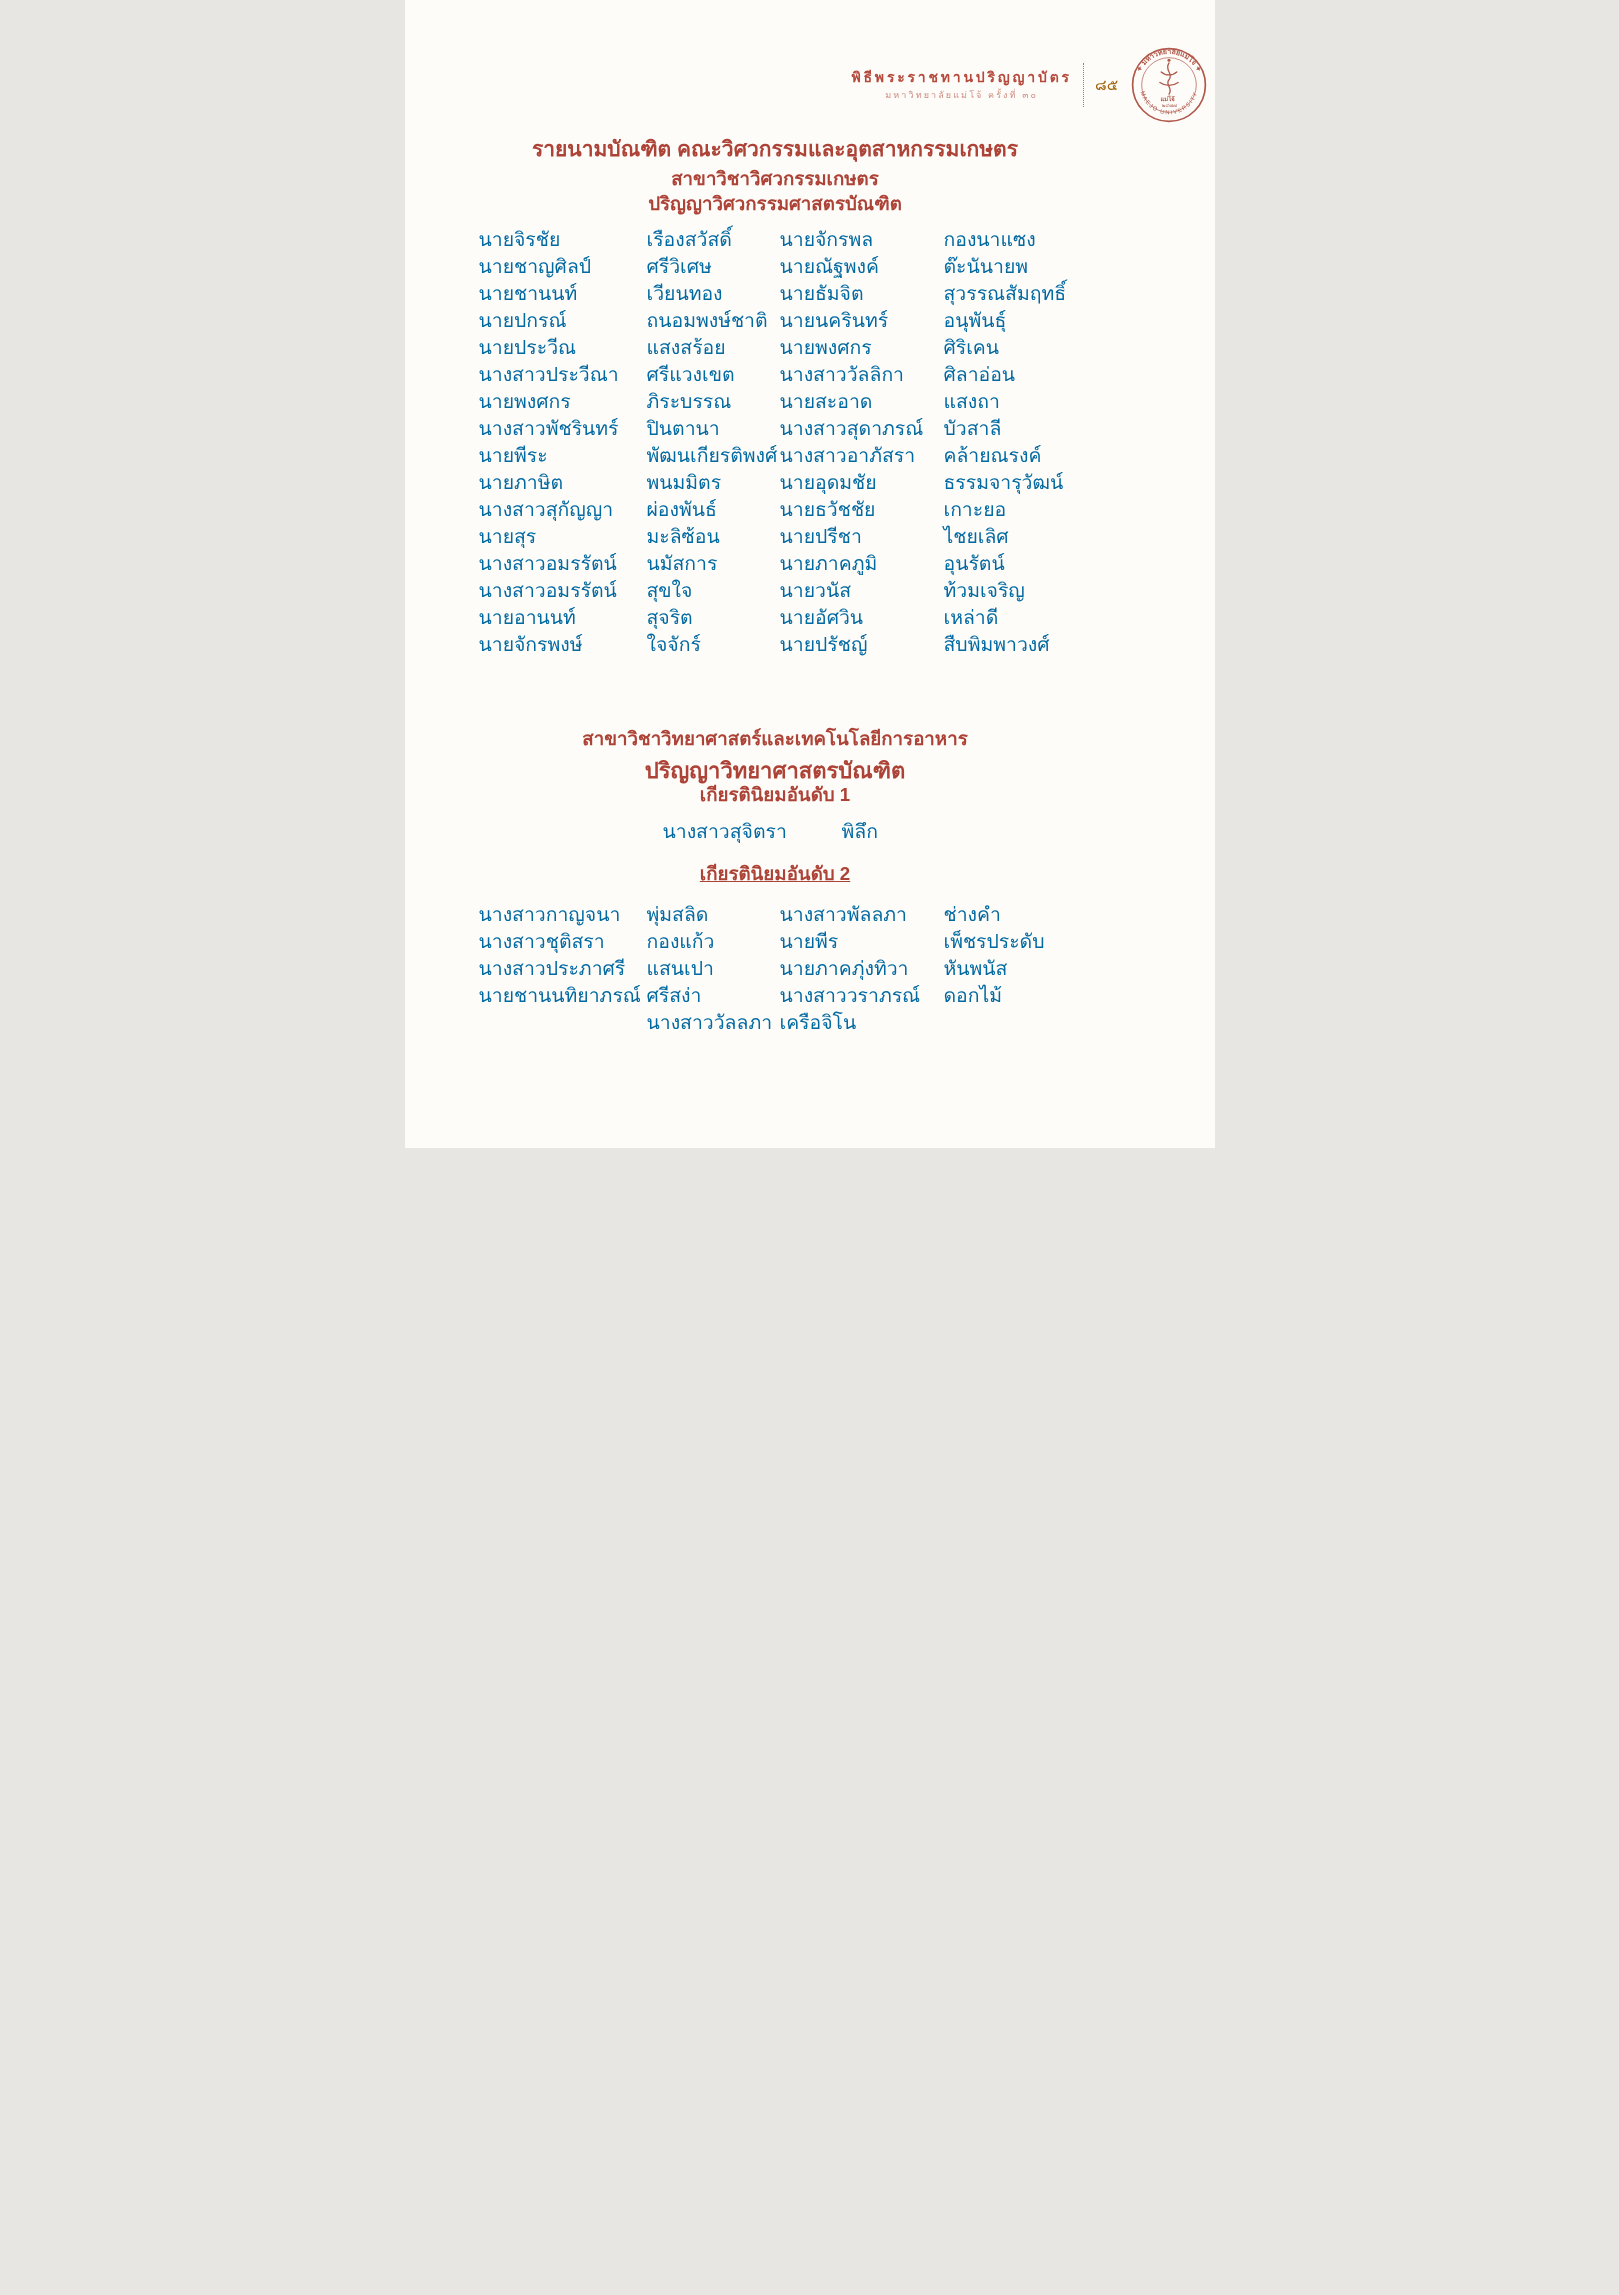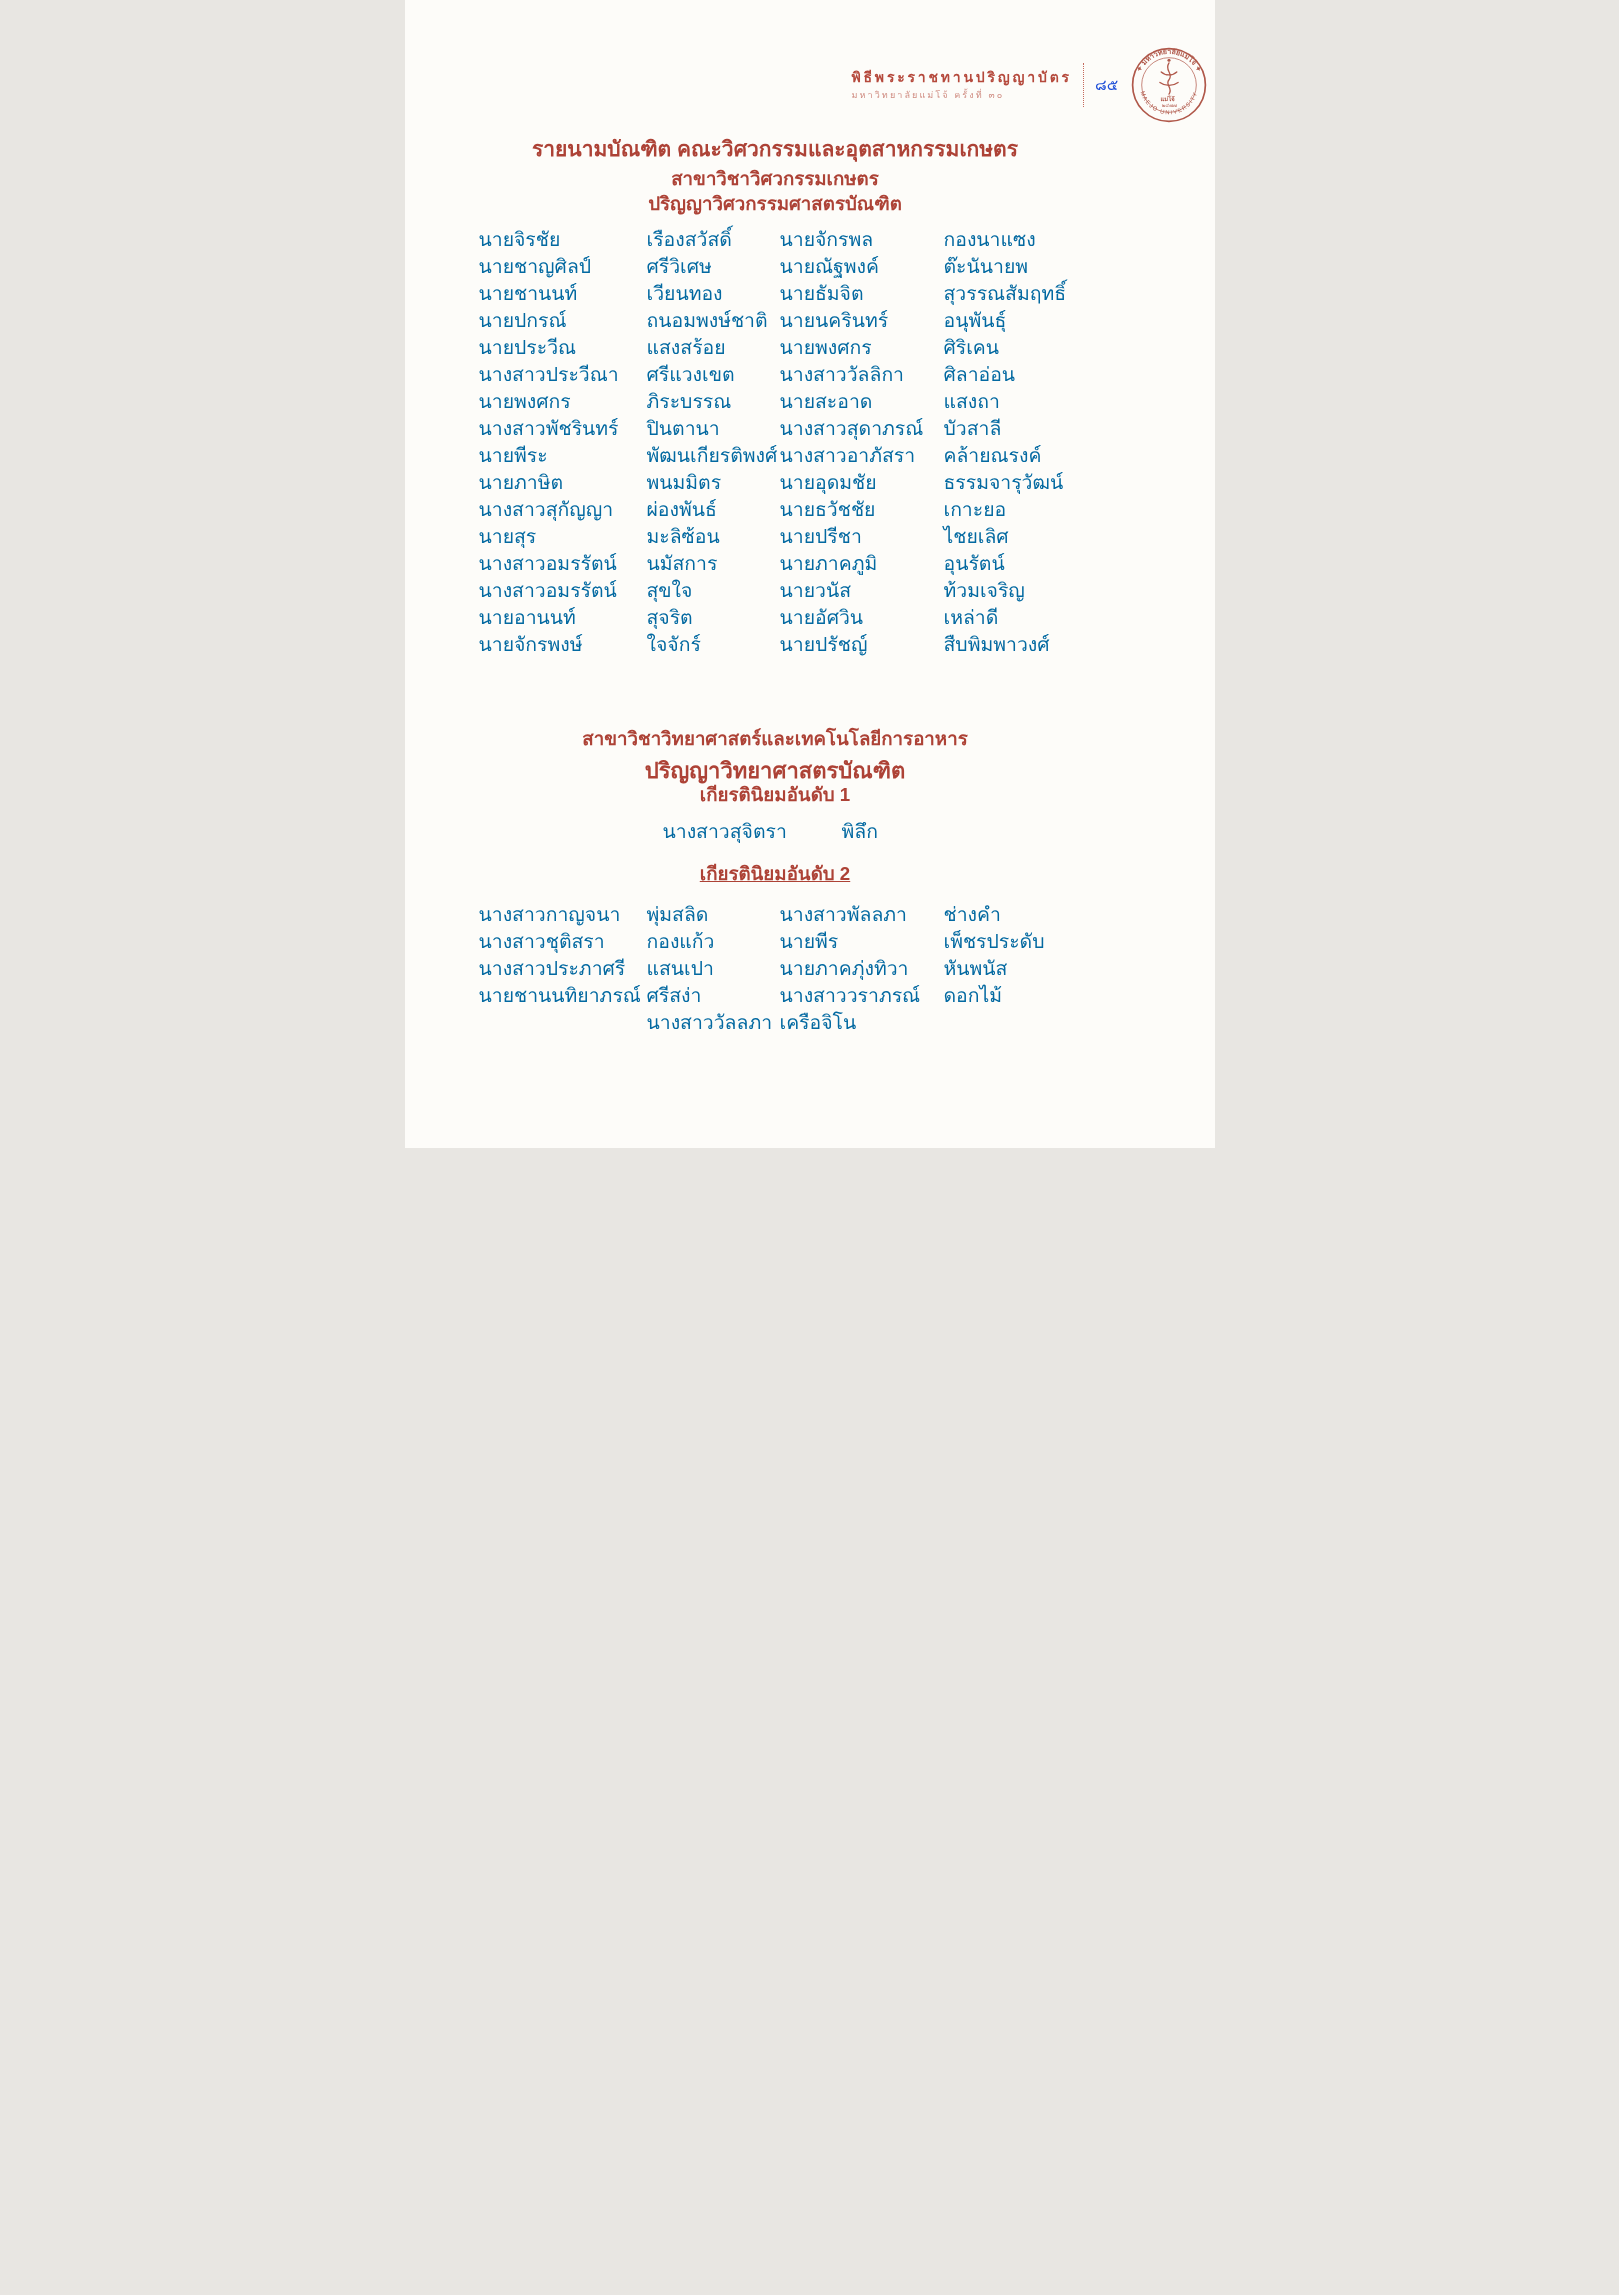--- a/index.html
+++ b/index.html
@@ -10,35 +10,35 @@
     background:#fdfcf9;
     font-family:"Liberation Sans", sans-serif;
     color:#a8493d;
     overflow:hidden;
   }
   
   .masthead{
     position:absolute;top:46px;right:7px;
     display:flex;align-items:center;gap:11px;
   }
-  .masthead-text{text-align:left;line-height:1.25;}
+  .masthead-text{text-align:center;line-height:1.25;}
   .masthead-title{
     font-weight:bold;font-size:14px;letter-spacing:2.8px;
     color:#b5493c;white-space:nowrap;
   }
   .masthead-subtitle{
     font-size:9px;letter-spacing:2.1px;color:#cf8b80;
     margin-top:2.8px;white-space:nowrap;
   }
   .masthead-divider{
     width:0;height:44px;
     border-left:1.4px dotted #c4695c;
   }
   .masthead-pagenum{
-    font-size:15.2px;color:#1d4ed8;min-width:23.6px;text-align:center;
+    font-size:15.2px;color:#a16207;min-width:23.6px;text-align:center;
   }
   .seal{display:block;}
   
   .content-head{
     position:absolute;left:62px;width:617px;text-align:center;
     font-weight:bold;color:#ad4236;white-space:nowrap;
   }
   .h-title1{top:132px;font-size:21px;}
   .h-title2{top:164px;font-size:18.7px;}
   .h-title3{top:189px;font-size:18.7px;}

